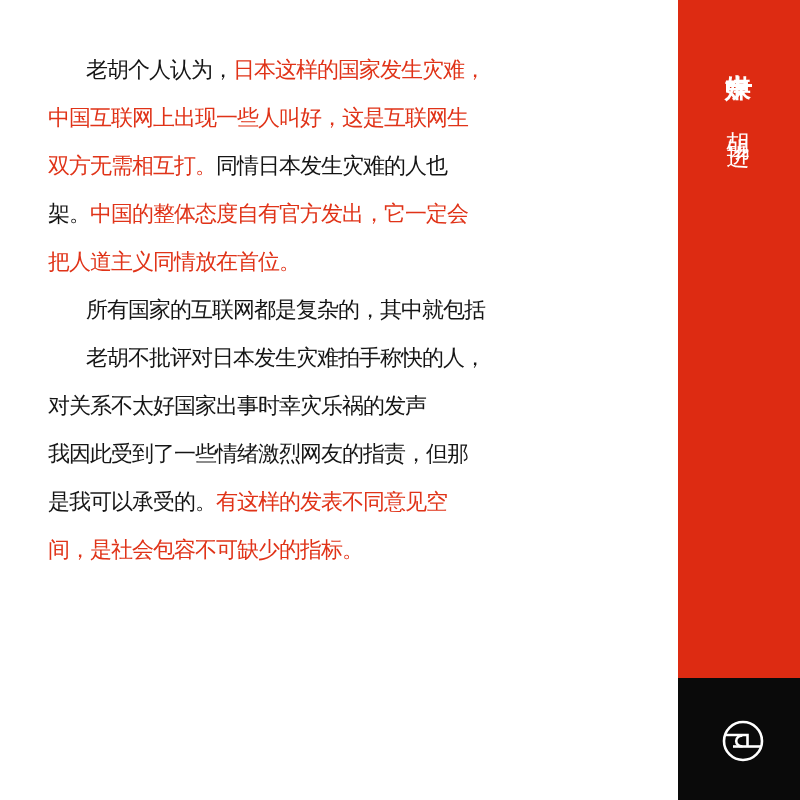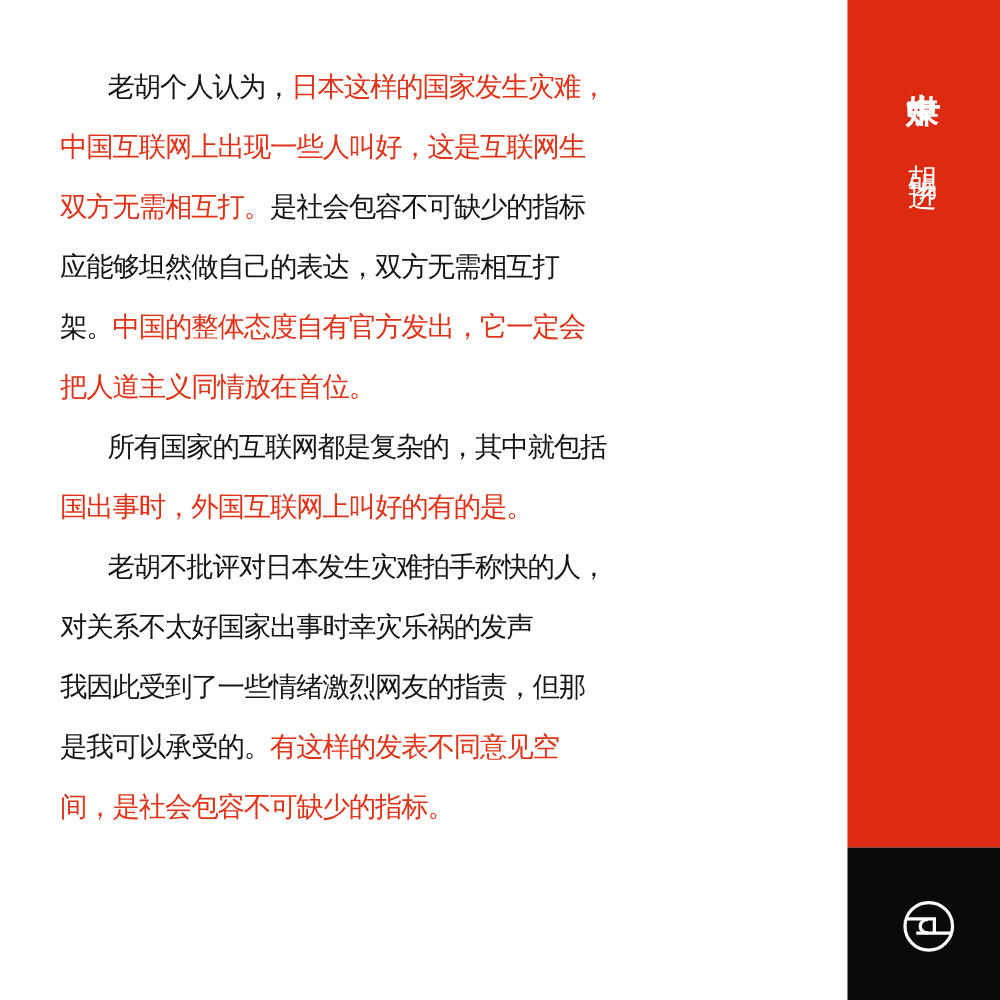--- a/index.html
+++ b/index.html
@@ -93,26 +93,24 @@
   .logo-box svg { transform: translate(4px, 2px); }
 </style>
 </head>
 <body>
 
 <div class="canvas">
 
   <main class="article">
     <div class="line indent"><span class="seg c-black">老胡个人认为，</span><span class="seg c-red">日本这样的国家发生灾难，</span></div>
     <div class="line"><span class="seg c-red">中国互联网上出现一些人叫好，这是互联网生</span></div>
-    <div class="line"><span class="seg c-red">双方无需相互打。</span><span class="seg c-black">是社会包容不可缺少的指标</span></div>
-    <div class="line"><span class="seg c-black">应能够坦然做自己的表达，双方无需相互打</span></div>
+    <div class="line"><span class="seg c-red">双方无需相互打。</span><span class="seg c-black">同情日本发生灾难的人也</span></div>
     <div class="line"><span class="seg c-black">架。</span><span class="seg c-red">中国的整体态度自有官方发出，它一定会</span></div>
     <div class="line"><span class="seg c-red">把人道主义同情放在首位。</span></div>
     <div class="line indent"><span class="seg c-black">所有国家的互联网都是复杂的，其中就包括</span></div>
-    <div class="line"><span class="seg c-red">国出事时，外国互联网上叫好的有的是。</span></div>
     <div class="line indent"><span class="seg c-black">老胡不批评对日本发生灾难拍手称快的人，</span></div>
     <div class="line"><span class="seg c-black">对关系不太好国家出事时幸灾乐祸的发声</span></div>
     <div class="line"><span class="seg c-black">我因此受到了一些情绪激烈网友的指责，但那</span></div>
     <div class="line"><span class="seg c-black">是我可以承受的。</span><span class="seg c-red">有这样的发表不同意见空</span></div>
     <div class="line"><span class="seg c-red">间，是社会包容不可缺少的指标。</span></div>
   </main>
 
   <aside class="sidebar">
     <div class="vtext brand">中媒</div>
     <div class="divider"></div>

